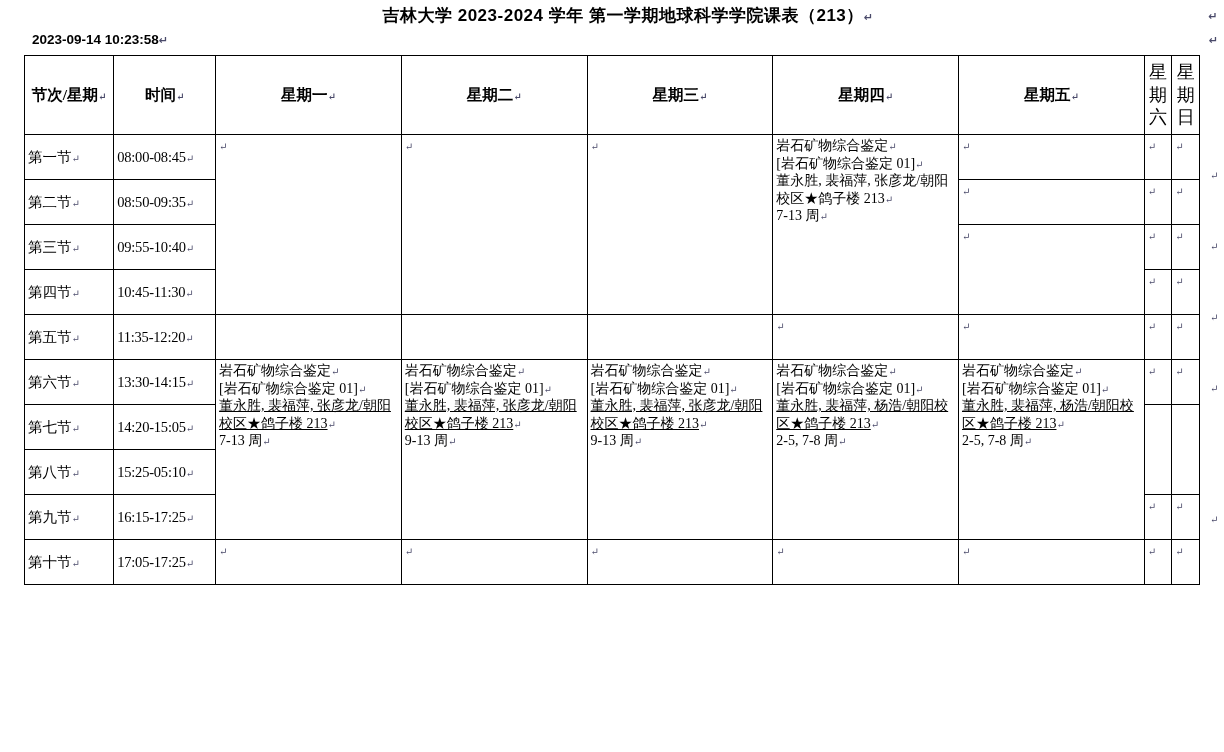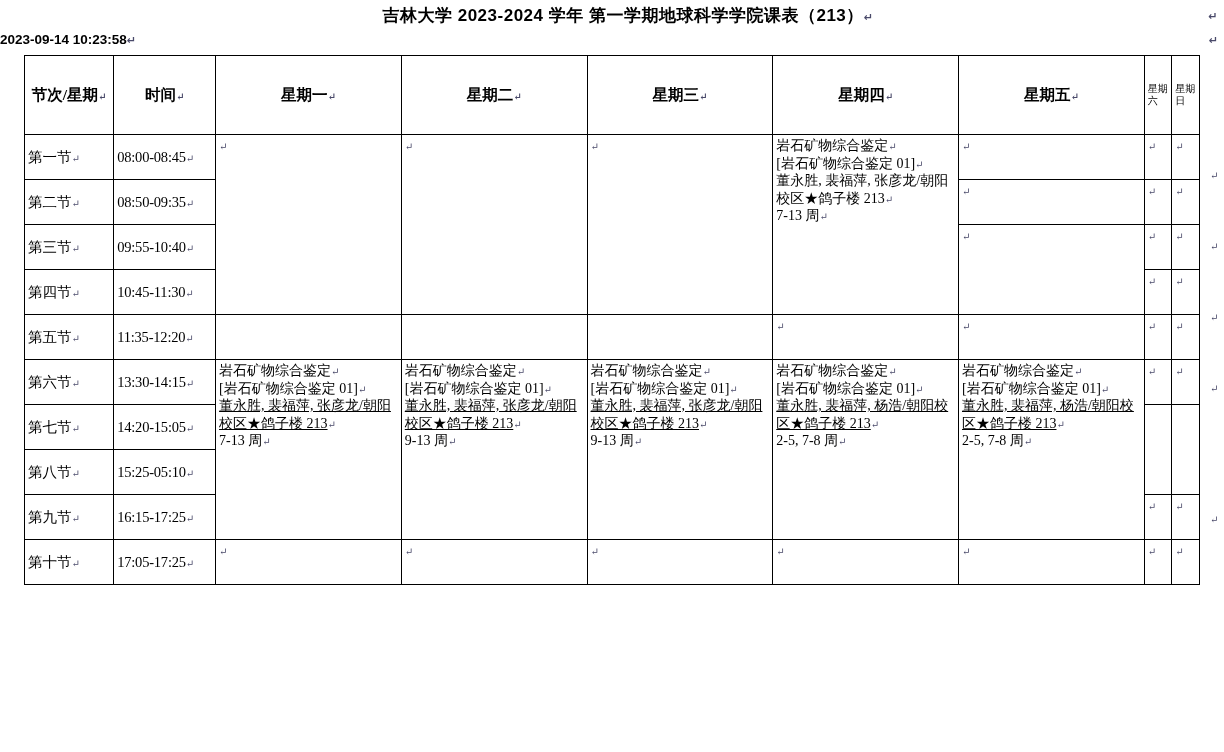--- a/index.html
+++ b/index.html
@@ -39,20 +39,21 @@
   .right-mark {
     position: absolute;
     right: 6px;
     font-size: 11px;
     color: #4a4a6a;
   }
   .timestamp {
     font-family: "Liberation Sans", "DejaVu Sans", sans-serif;
     font-weight: bold;
     font-size: 13.5px;
+    padding-left: 32px;
     height: 22px;
     line-height: 22px;
   }
   table.schedule {
     border-collapse: collapse;
     table-layout: fixed;
     margin-left: 24px;
     margin-top: 4px;
     width: 1176px;
     font-size: 14px;
@@ -90,21 +91,22 @@
     line-height: 1.28;
     margin-top: 28px;
   }
   .course .underline { text-decoration: underline; }
   .mark-inline {
     font-size: 10px;
     color: #4a4a6a;
   }
   .blank-cell { }
   .small-hdr {
-    font-size: 10px;
+    font-size: 18px;
+    text-align: center;
     vertical-align: middle !important;
     line-height: 1.15;
     padding: 2px 1px;
   }
   .edge-marks {
     position: absolute;
     right: 2px;
     top: 0;
     width: 12px;
     font-size: 10px;

